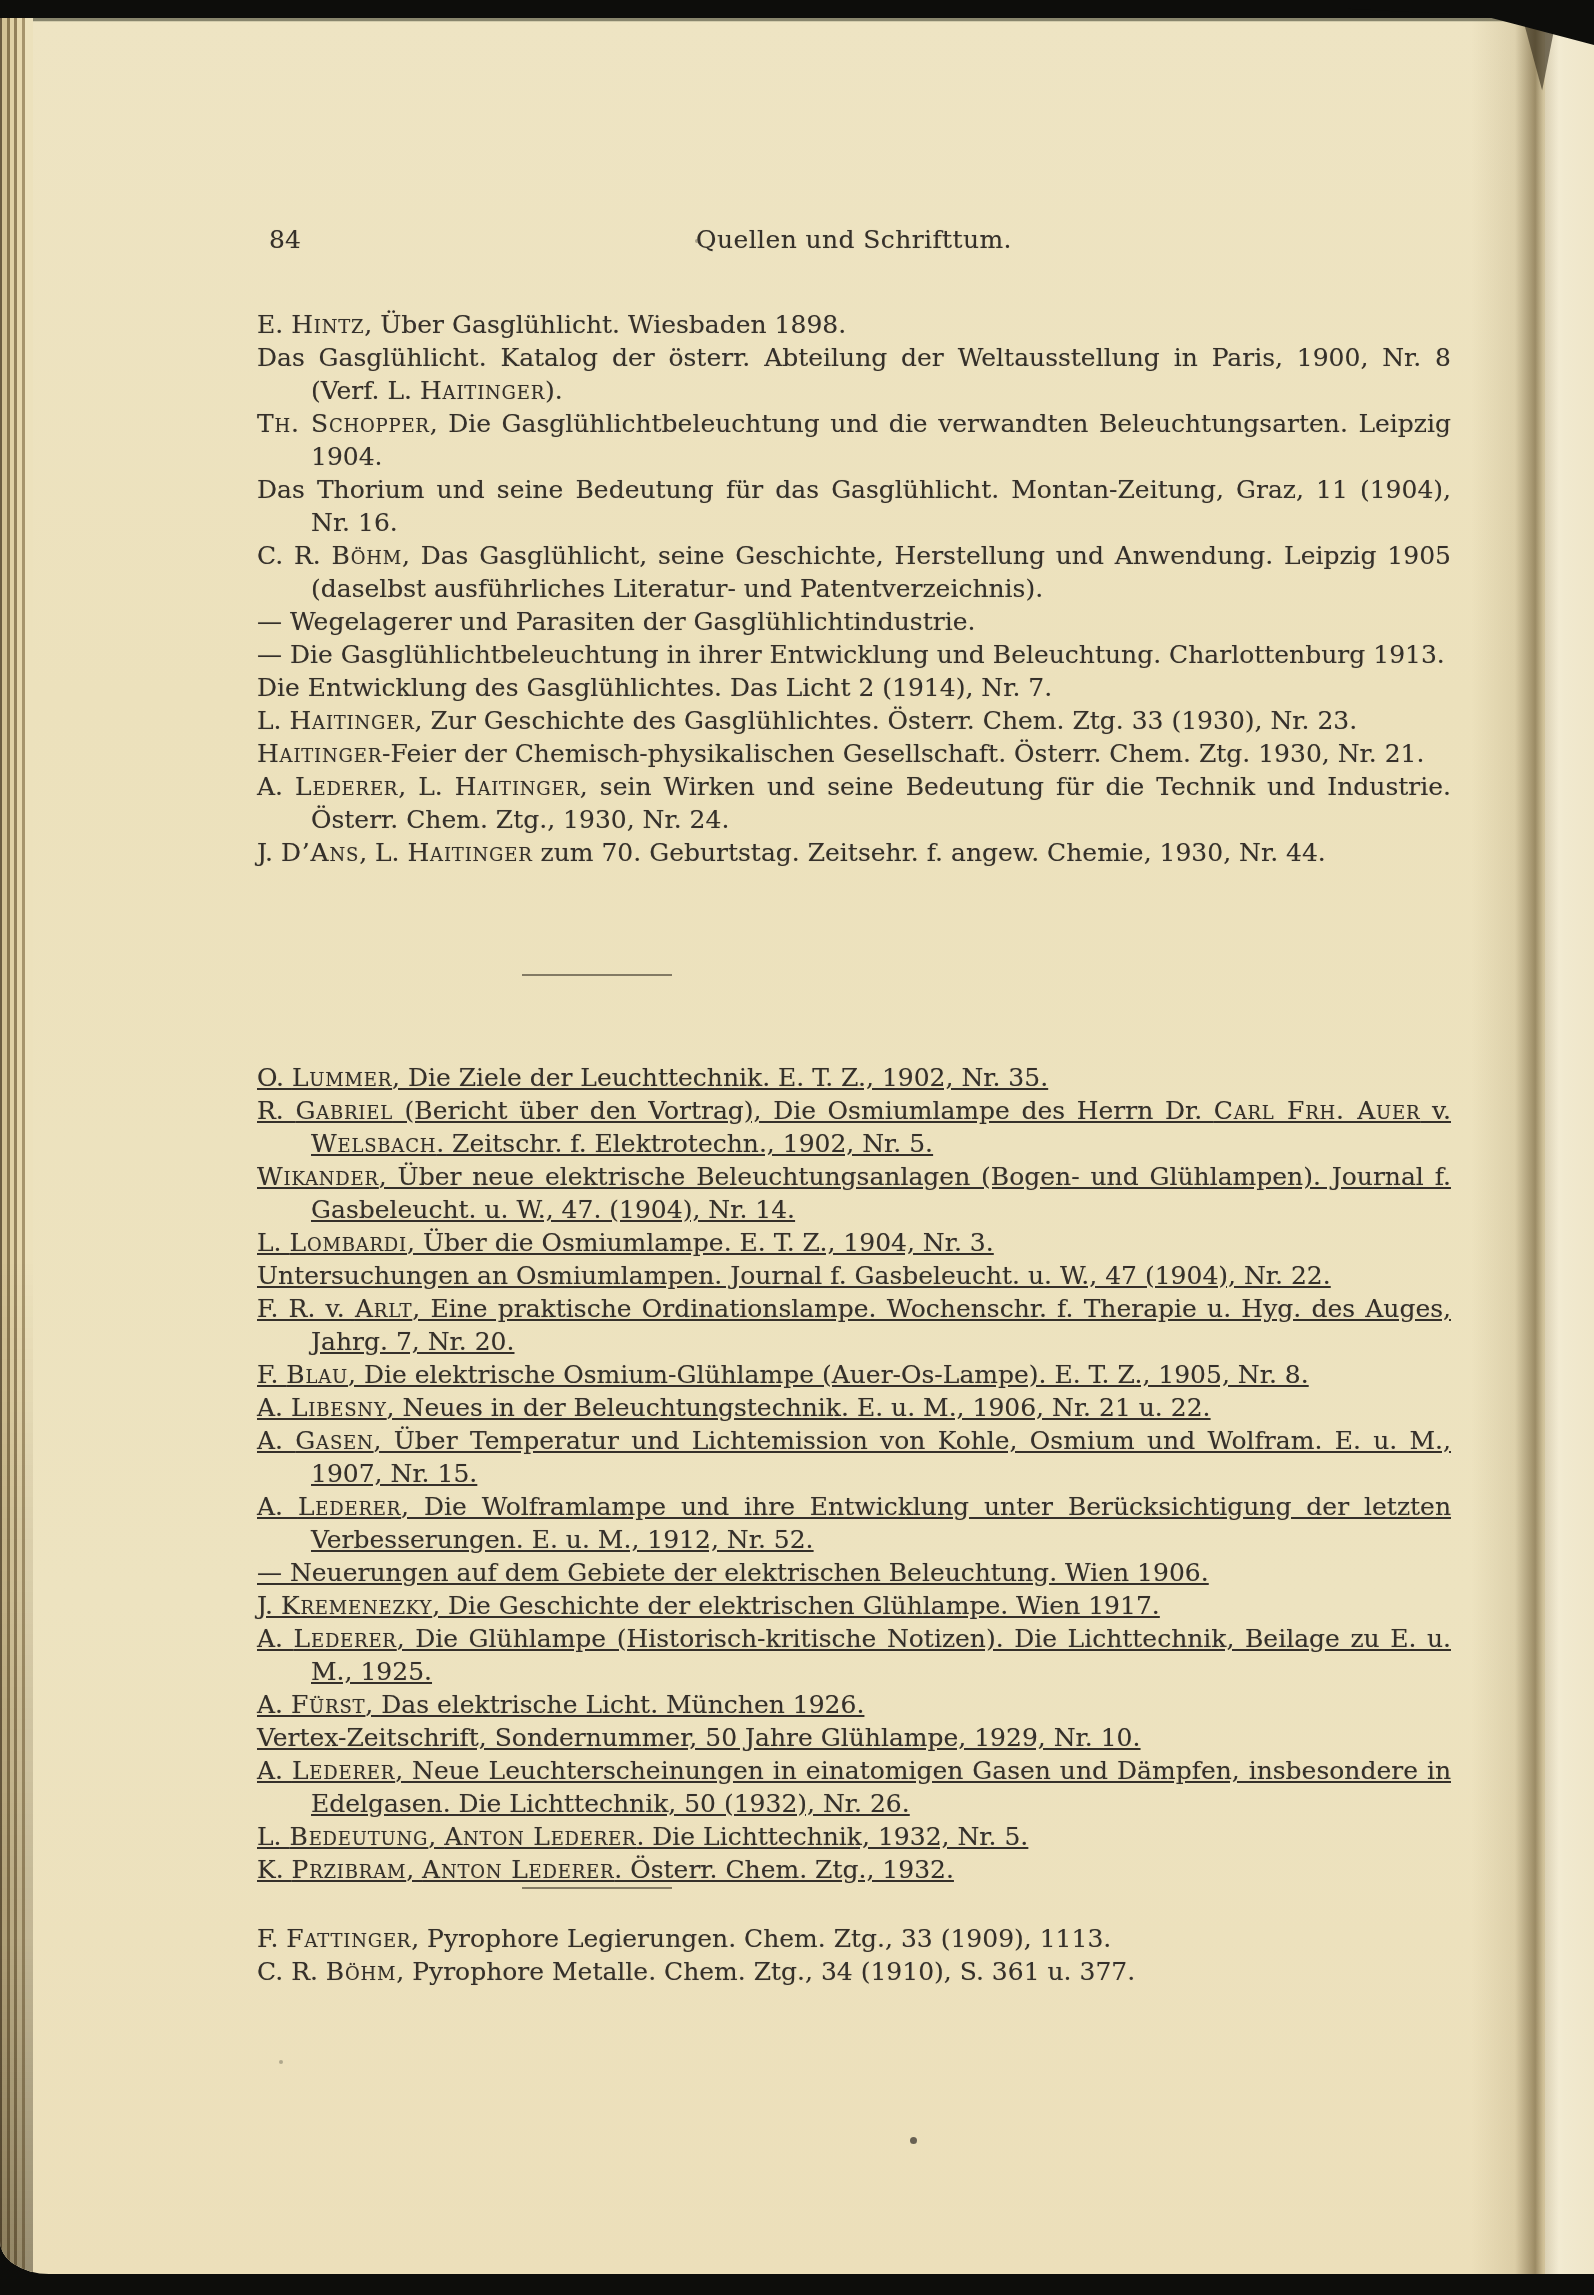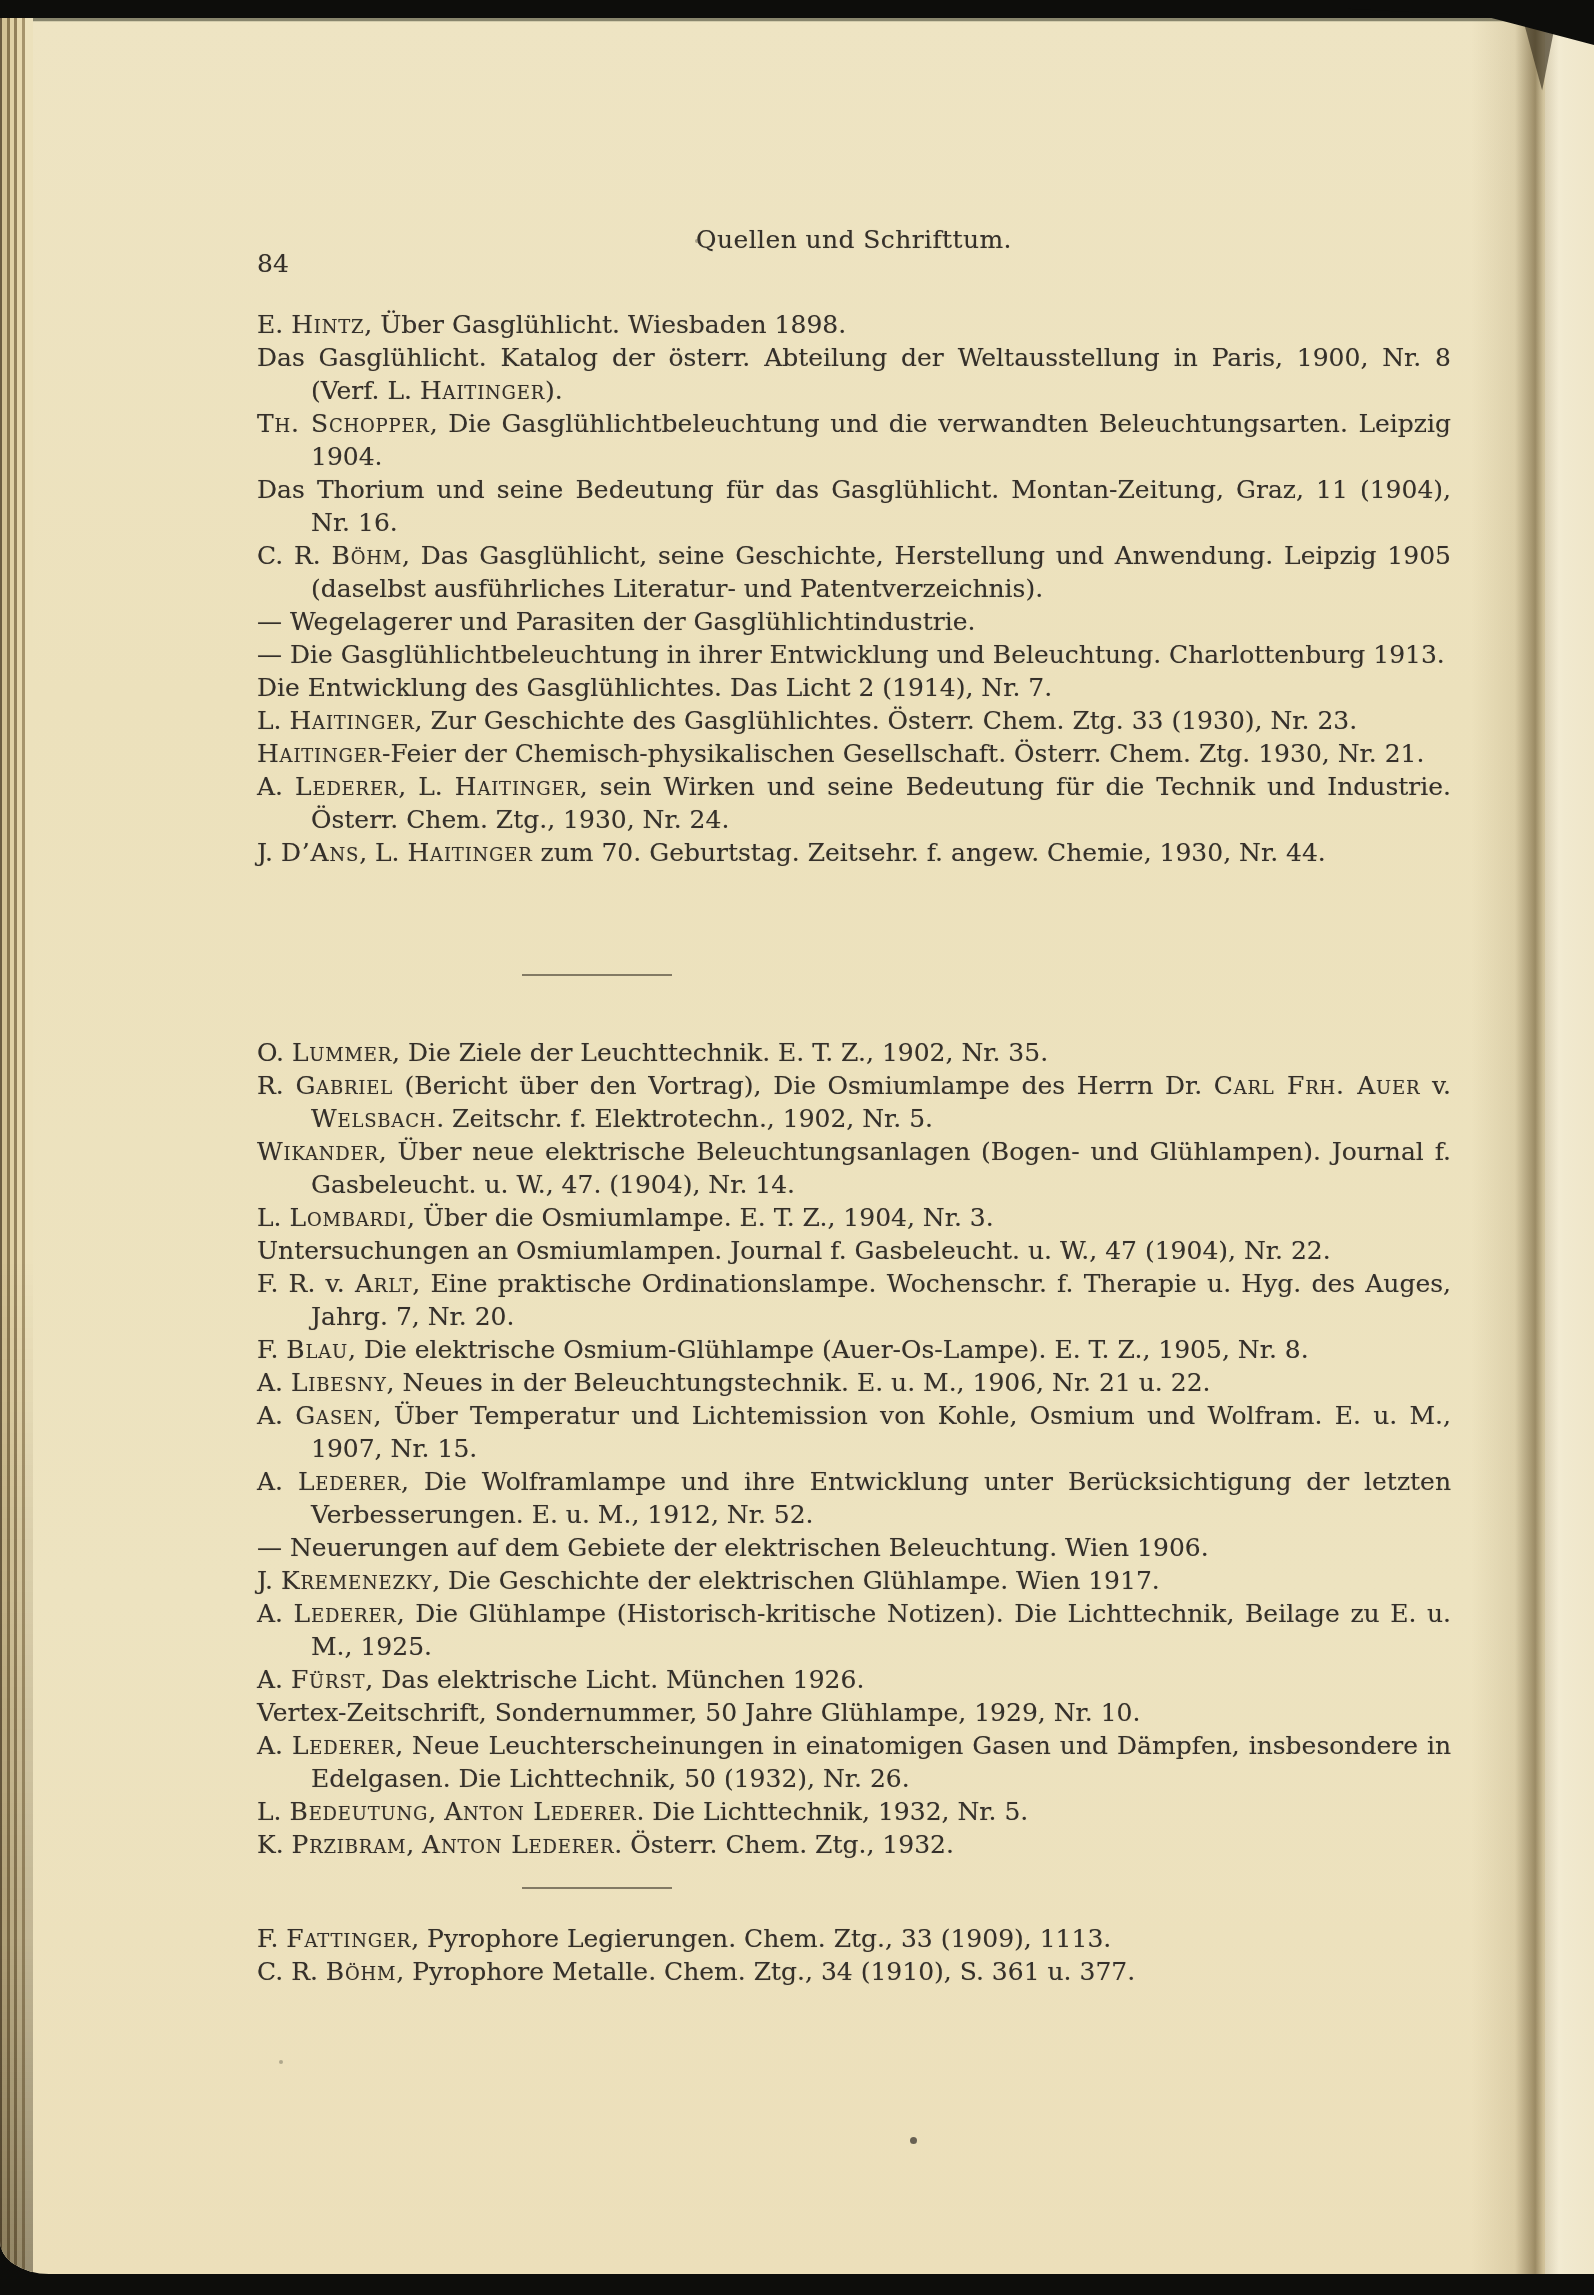--- a/index.html
+++ b/index.html
@@ -52,24 +52,24 @@
   
   .content {
     position:absolute; left:257px; width:1194px; top:0;
     color:#35302a; font-size:25px; line-height:33px;
     text-shadow:0 0 0.8px rgba(53,48,42,.35);
   }
   .header-row {
     position:absolute; left:257px; width:1194px; top:225px;
     font-size:25px; color:#35302a; text-shadow:0 0 0.8px rgba(53,48,42,.35);
   }
-  .page-number { position:absolute; left:0; top:0;margin-top:24px; }
+  .page-number { position:absolute; left:12px; top:0; }
   .running-title { display:block; text-align:center; letter-spacing:0.4px; }
   .bib-section { position:absolute; left:0; width:100%; }
-  #sec0 { top:308px; } #sec1 { top:1036px; } #sec2 { top:1922px; }
+  #sec0 { top:308px; } #sec1 { top:1061px;text-decoration:underline; } #sec2 { top:1922px; }
   .entry {
     margin:0; padding-left:54px; text-indent:-54px;
     text-align:justify; hyphens:none;
   }
   .sc { font-variant:small-caps; letter-spacing:0.8px;margin-top:36px; }
   .ls { letter-spacing:3.2px; }
   .divider {
     position:absolute; left:522px; width:150px; height:0;
     border-top:2.4px solid rgba(104,96,78,.8);
   }

